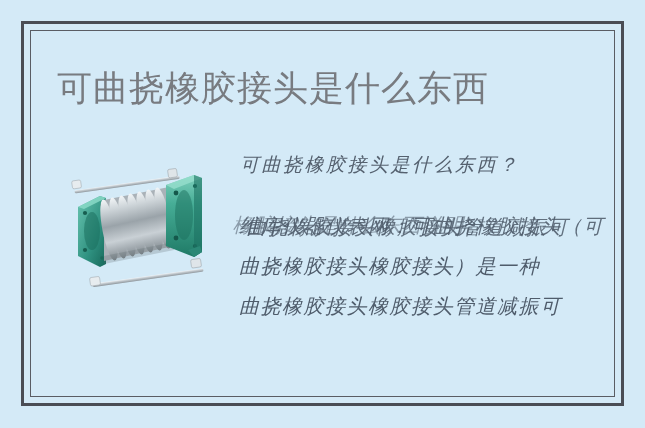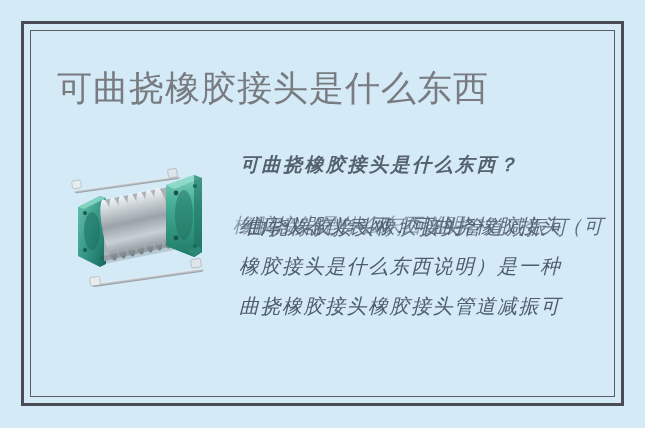--- a/index.html
+++ b/index.html
@@ -67,21 +67,21 @@
     height: 150px;
   }
   .product svg { display: block; width: 190px; height: 150px; }
 
   
   .hand {
     position: absolute;
     color: #4e5b6b;
     font-family: "DejaVu Sans", "Liberation Sans", sans-serif;
     font-style: italic;
-    font-weight: 700;
+    font-weight: 400;
     white-space: nowrap;
   }
   .q-line {
     left: 240px;
     top: 152px;
     font-size: 19px;
     letter-spacing: 2.5px;
     color: #55616f;
   }
   .body-block {
@@ -225,17 +225,17 @@
   </div>
 
   <div class="hand q-line">可曲挠橡胶接头是什么东西？</div>
 
   <div class="body-block">
     <div class="body-line overlap">
       <span class="layer layer-a">维库仪器仪表网：可曲挠橡胶接头（可</span>
       <span class="layer layer-b">曲挠橡胶接头橡胶接头管道减振可</span>
       <span class="layer layer-c">橡胶接头是什么东西说明</span>
     </div>
-    <div class="body-line">橡胶接头是什么东西说明）是一种</div>
+    <div class="body-line">曲挠橡胶接头橡胶接头）是一种</div>
     <div class="body-line">曲挠橡胶接头橡胶接头管道减振可</div>
   </div>
 
 </div>
 
 </body></html>

